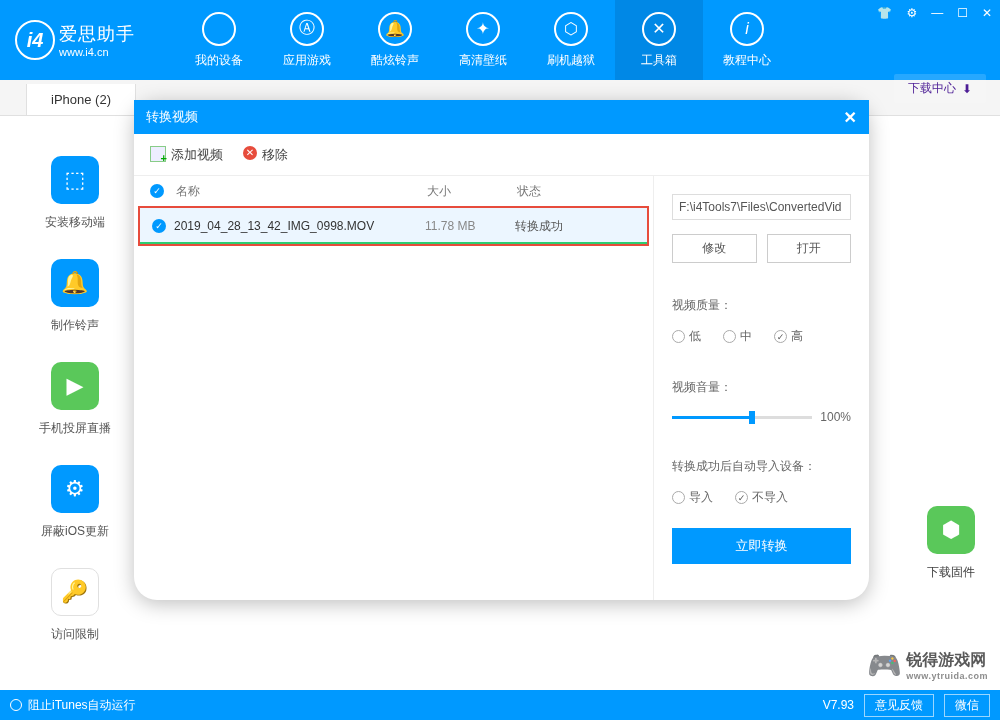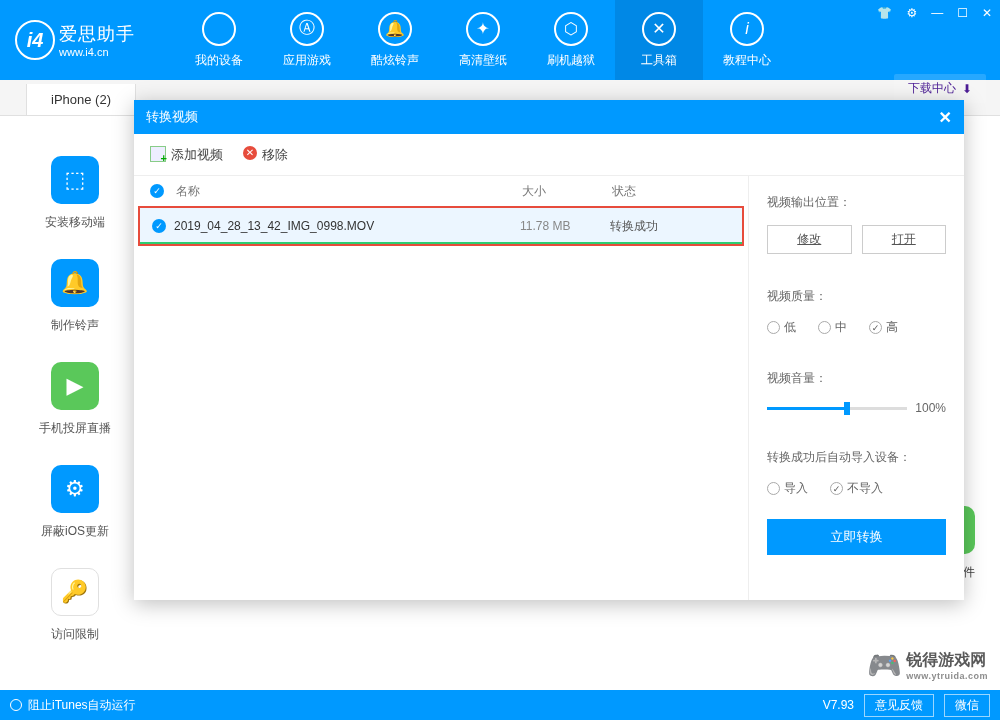--- a/index.html
+++ b/index.html
@@ -33,21 +33,21 @@
 .side-item { display: flex; flex-direction: column; align-items: center; gap: 10px; cursor: pointer; }
 .side-icon { width: 48px; height: 48px; border-radius: 10px; display: flex; align-items: center; justify-content: center; color: #fff; font-size: 22px; }
 .side-item .lbl { font-size: 12px; color: #555; }
 .icon-blue { background: #0099ff; }
 .icon-white { background: #fff; border: 1px solid #e0e0e0; color: #888; border-radius: 10px; }
 .icon-green { background: #5ac85a; }
 
 .right-download { position: absolute; right: 25px; top: 390px; display: flex; flex-direction: column; align-items: center; gap: 10px; }
 
 
-.dialog { position: absolute; left: 134px; top: 100px; width: 830px; height: 500px; background: #fff; box-shadow: 0 4px 20px rgba(0,0,0,0.25); display: flex; flex-direction: column; }
+.dialog { position: absolute; left: 134px; top: 100px; width: 735px; height: 500px; background: #fff; box-shadow: 0 4px 20px rgba(0,0,0,0.25); display: flex; flex-direction: column; border-radius: 23px; }
 .dialog-title { background: #0099ff; color: #fff; height: 34px; display: flex; align-items: center; justify-content: space-between; padding: 0 12px; font-size: 13px; }
 .dialog-close { cursor: pointer; font-size: 16px; font-weight: bold; }
 .dialog-toolbar { height: 42px; display: flex; align-items: center; gap: 20px; padding: 0 16px; border-bottom: 1px solid #eee; font-size: 13px; color: #444; }
 .tb-btn { display: flex; gap: 5px; cursor: pointer; }
 .tb-add-ico { width: 16px; height: 16px; background: #eef; border: 1px solid #8c8; position: relative; }
 .tb-add-ico::after { content:"+"; color:#0a0; font-size:11px; font-weight:bold; position:absolute; right:-2px; bottom:-3px; }
 .tb-del-ico { width: 14px; height: 14px; background: #e74c3c; border-radius: 50%; color: #fff; font-size: 10px; display: flex; align-items:center; justify-content:center; }
 
 .dialog-body { flex: 1; display: flex; }
 .file-pane { flex: 1; border-right: 1px solid #eee; }
@@ -62,21 +62,21 @@
 .file-row { display: flex; align-items: center; height: 36px; padding: 0 12px; background: #ecf6ff; font-size: 12px; color: #555; position: relative; }
 .file-row .fr-name { flex: 1; padding-left: 8px; color: #333; }
 .file-row .fr-size { width: 90px; color: #888; }
 .file-row .fr-status { width: 120px; color: #555; position: relative; }
 .progress { position: absolute; bottom: 0; left: 0; right: 0; height: 2px; background: linear-gradient(to right, #2ecc71 0%, #2ecc71 100%); }
 
 .options-pane { width: 215px; padding: 18px 18px; font-size: 12px; color: #666; display: flex; flex-direction: column; gap: 14px; }
 .opt-label { color: #666; }
 .opt-input { width: 100%; border: 1px solid #ddd; padding: 5px 6px; font-size: 12px; color: #555; }
 .opt-btn-row { display: flex; gap: 10px; }
-.opt-btn { flex: 1; border: 1px solid #ccc; background: #fff; padding: 5px 0; font-size: 12px; color: #555; cursor: pointer; text-align: center; text-decoration: underline; }
+.opt-btn { flex: 1; border: 1px solid #ccc; background: #fff; padding: 5px 0; font-size: 12px; color: #555; cursor: pointer; text-align: center; }
 .radio-row { display: flex; gap: 22px; }
 .radio { display: flex; align-items: center; gap: 4px; cursor: pointer; }
 .radio-dot { width: 13px; height: 13px; border: 1px solid #aaa; border-radius: 50%; display: inline-flex; align-items:center; justify-content:center; }
 .radio.checked .radio-dot::after { content:"✓"; font-size: 9px; color: #555; }
 .slider-wrap { display: flex; align-items: center; gap: 8px; }
 .slider { flex: 1; height: 3px; background: #ddd; position: relative; }
 .slider-fill { position: absolute; left: 0; top: 0; height: 100%; background: #0099ff; width: 55%; }
 .slider-thumb { position: absolute; top: -5px; left: 55%; width: 6px; height: 13px; background: #0099ff; }
 .convert-btn { background: #0099ff; color: #fff; text-align: center; padding: 9px 0; font-size: 13px; cursor: pointer; margin-top: 8px; }
 
@@ -213,21 +213,21 @@
         <div class="file-row">
           <span class="chk">✓</span>
           <span class="fr-name">2019_04_28_13_42_IMG_0998.MOV</span>
           <span class="fr-size">11.78 MB</span>
           <span class="fr-status">转换成功</span>
           <div class="progress"></div>
         </div>
       </div>
     </div>
     <div class="options-pane">
-      <div class="opt-label">视频输出位置：</div>
+      <input class="opt-input" value="F:\i4Tools7\Files\ConvertedVid" style="">
       <div class="opt-btn-row">
         <div class="opt-btn">修改</div>
         <div class="opt-btn">打开</div>
       </div>
       <div style="height:6px"></div>
       <div class="opt-label">视频质量：</div>
       <div class="radio-row">
         <div class="radio">
             <span class="radio-dot"></span>
             <span>低</span>

